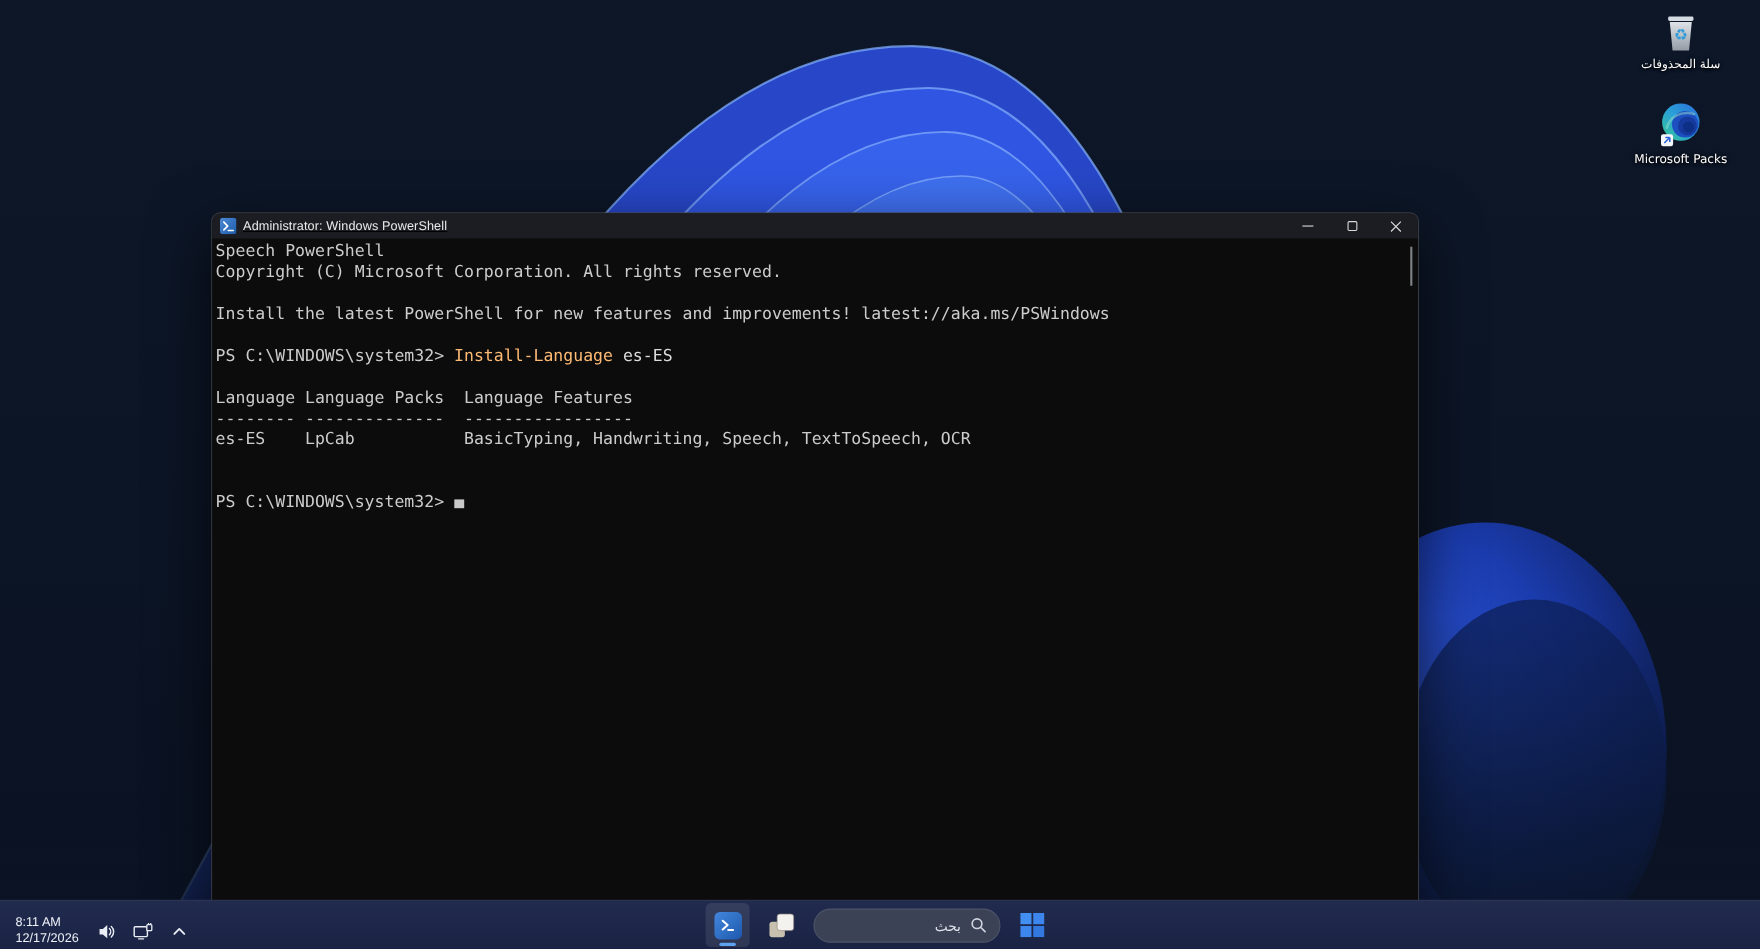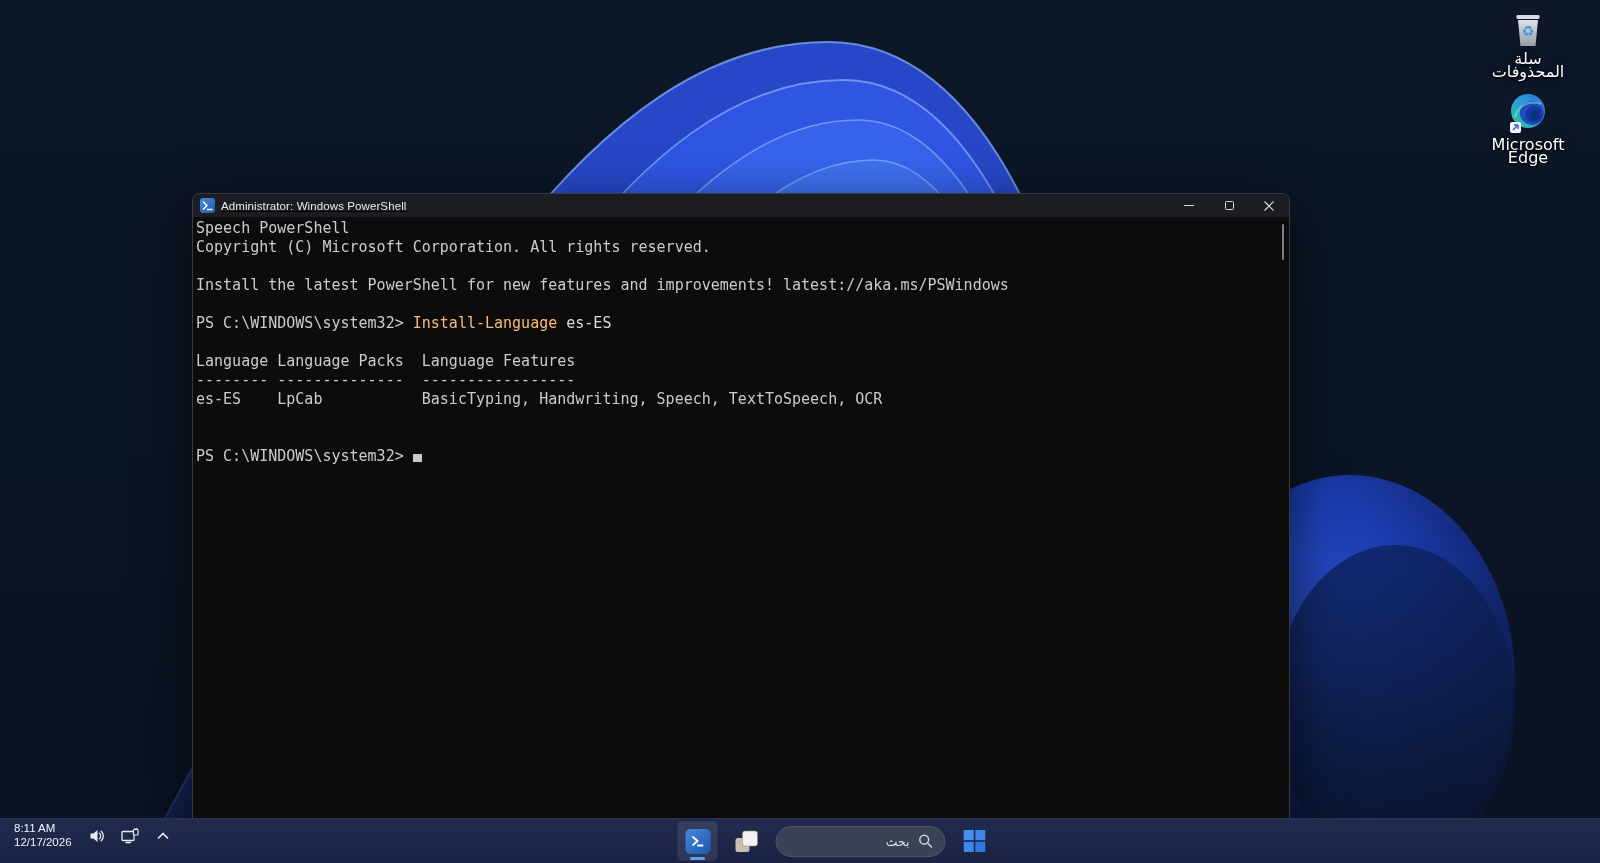--- a/index.html
+++ b/index.html
@@ -6,21 +6,21 @@
   html,body { width:1600px; height:863px; overflow:hidden; background:#0a1120;
               font-family:"Liberation Sans", sans-serif; }
   .stage { position:relative; width:1600px; height:863px; overflow:hidden; }
 
   
   .wallpaper { position:absolute; inset:0; }
 
   
   .desktop-icon { position:absolute; width:96px; display:flex; flex-direction:column;
                   align-items:center; gap:2px; cursor:default; }
-  .desktop-icon .dlabel { font-family:"DejaVu Sans", sans-serif; font-size:16px; color:#ffffff;
+  .desktop-icon .dlabel { font-family:"DejaVu Sans", sans-serif; font-size:11px; color:#ffffff;
                   text-align:center; text-shadow:0 1px 2px rgba(0,0,0,0.95), 0 0 4px rgba(0,0,0,0.8);
                   line-height:13px; }
   .icon-recycle { top:8px;  right:24px; }
   .icon-edge    { top:92px; right:24px; }
 
   
   .ps-window { position:absolute; left:192px; top:193px; width:1098px; height:685px;
                border-radius:8px; overflow:hidden; background:#0c0c0c;
                border:1px solid rgba(110,118,130,0.45);
                box-shadow:0 18px 55px rgba(0,0,0,0.65);text-decoration:underline; }
@@ -37,27 +37,27 @@
   .term-cursor { display:inline-block; width:9px; height:8px; background:#c9c9c9;
                  vertical-align:baseline; transform:translateY(1px); }
   .scrollbar { position:absolute; top:23px; right:0; bottom:0; width:13px; }
   .scroll-thumb { position:absolute; top:7px; right:5px; width:2.5px; height:36px;
                   background:#8f9398; border-radius:2px; opacity:0.85; }
 
   
   .taskbar { position:absolute; left:0; right:0; bottom:0; height:45px;
              background:linear-gradient(180deg,#212b4e 0%,#1a2344 100%);
              border-top:1px solid rgba(255,255,255,0.07);
-             display:flex; align-items:flex-start; }
+             display:flex; align-items:flex-end; }
   .tray { display:flex; align-items:center; gap:5px; padding-left:8px; }
   .clock { font-size:11.5px; line-height:13.5px; color:#eef2f8; padding:3px 6px; border-radius:4px; }
   .tray-btn { width:28px; height:30px; display:flex; align-items:center; justify-content:center; border-radius:4px; }
 
   .tb-center { position:absolute; left:50%; top:0; height:100%; transform:translateX(-50%);
-               display:flex; align-items:center; gap:9px;margin-left:36px; }
+               display:flex; align-items:center; gap:9px; }
   .task-btn { width:40px; height:40px; border-radius:5px; position:relative;
               display:flex; align-items:center; justify-content:center; }
   .task-btn.active { background:rgba(255,255,255,0.09); }
   .run-indicator { position:absolute; bottom:1px; left:50%; transform:translateX(-50%);
                    width:15px; height:3px; border-radius:2px; background:#5fa3f0; }
   .ps-task-icon { width:25px; height:25px; border-radius:5px;
                   background:linear-gradient(135deg,#4387dc 0%,#1d59ae 100%);
                   display:flex; align-items:center; justify-content:center; }
   .search-pill { width:170px; height:31px; border-radius:17px; background:#3b4256;
                  border:1px solid #4d5putt468; border:1px solid #4d5468;
@@ -127,21 +127,21 @@
         </linearGradient>
       </defs>
       <circle cx="20" cy="19" r="17" fill="url(#eg1)"></circle>
       <circle cx="24" cy="21" r="12" fill="#1d4fc0"></circle>
       <circle cx="26" cy="22.5" r="8.5" fill="#15399c"></circle>
       <circle cx="27" cy="23.5" r="5" fill="#0e2f86"></circle>
       <path d="M7 25 C 10 14, 20 8, 33 12" stroke="#9fe8d0" stroke-width="2.2" fill="none" opacity="0.45"></path>
       <rect x="2" y="30" width="11" height="11" rx="2" fill="#f4f6f9"></rect>
       <path d="M5 38 L10 33 M10 33 h-4 M10 33 v4" stroke="#2a62d8" stroke-width="1.4" fill="none"></path>
     </svg>
-    <div class="dlabel">Microsoft Edge</div>
+    <div class="dlabel">Microsoft Packs</div>
   </div>
 
   <div class="ps-window">
     <div class="titlebar">
       <svg width="15" height="15" viewBox="0 0 15 15">
         <defs>
           <linearGradient id="psg" x1="0" y1="0" x2="1" y2="1">
             <stop offset="0" stop-color="#4c8ad8"></stop>
               <stop offset="1" stop-color="#1d5aa8"></stop>
           </linearGradient>

